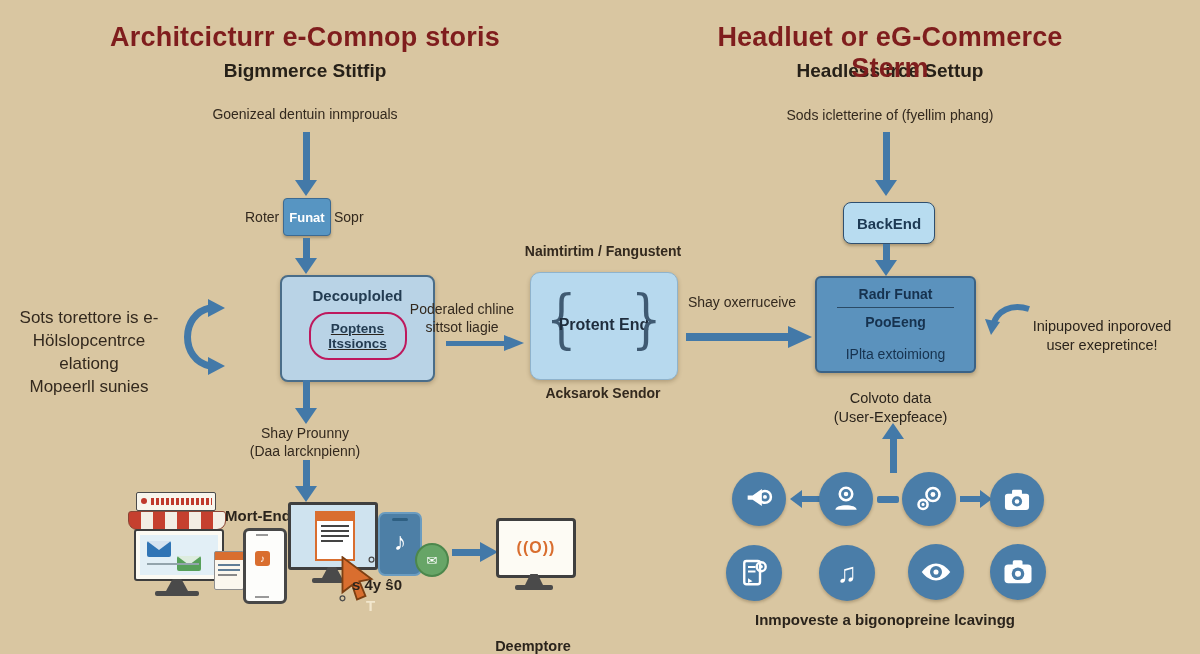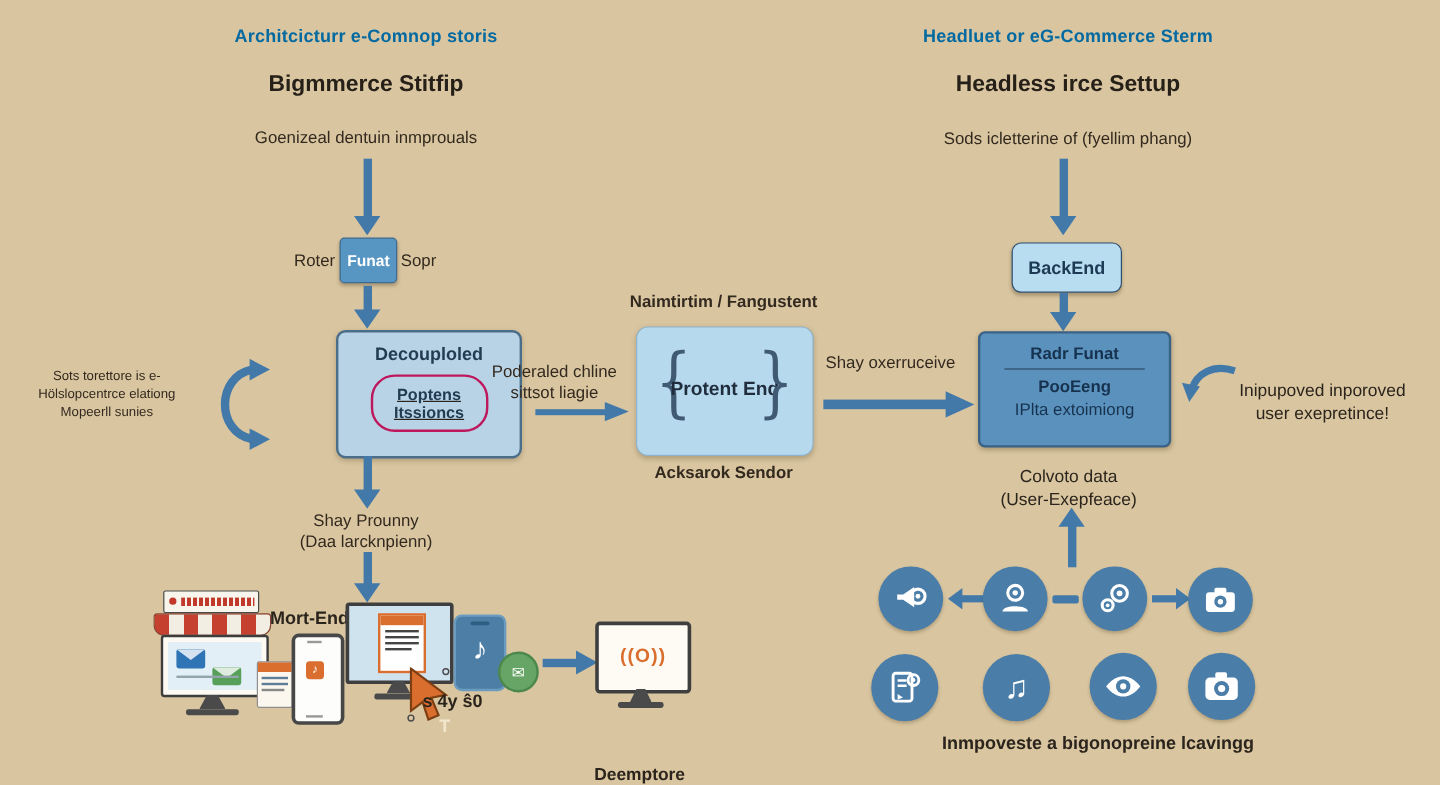--- a/index.html
+++ b/index.html
@@ -1,24 +1,24 @@
 <!DOCTYPE html>
 <html style="--bg: #d9c6a1; --arrow_blue: #4379a8; --box_light: #b9d3e6; --box_light2: #b7d9ee; --box_border: #4a6d89; --box_medium: #5b92bd; --box_medium_border: #3a6286; --icon_blue: #4a7da8; --orange: #d96e2f; --red: #c0392b; --green: #67a567; --ink: #2b241c; --navy: #1d3a54;"><head>
 <meta charset="utf-8">
 <style>
   html,body{margin:0;padding:0;}
   body{font-family:"Liberation Sans",sans-serif;background:var(--bg,#d9c6a1);}
   .canvas{position:relative;width:1200px;height:654px;background:var(--bg,#d9c6a1);overflow:hidden;color:var(--ink,#2b241c);}
   .abs{position:absolute;}
   .ctr{text-align:center;}
   .pre{white-space:pre-line;}
-  .title{font-size:15px;font-weight:bold;letter-spacing:.2px;color:#0369a1;}
+  .title{font-size:27px;font-weight:bold;letter-spacing:.2px;color:#7f1d1d;}
   .subtitle{font-size:19px;font-weight:bold;color:#262018;}
   .note{font-size:14px;color:#33291e;}
-  .small{font-size:11px;color:#33291e;line-height:1.35;}
+  .small{font-size:17px;color:#33291e;line-height:1.35;}
   .arr{color:var(--arrow_blue,#4379a8);}
   .nodebox{background:var(--box_light,#b9d3e6);border:2px solid var(--box_border,#4a6d89);border-radius:8px;box-shadow:0 2px 4px rgba(60,40,10,.25);margin-left:48px;}
   .pill{border:2px solid #be185d;border-radius:20px;background:transparent;text-decoration:underline;}
   .stand{background:#4a4a4a;clip-path:polygon(30% 0,70% 0,100% 100%,0 100%);}
   .base{background:#4a4a4a;border-radius:2px;}
   .env{position:relative;overflow:hidden;border-radius:2px;}
   .env::after{content:"";position:absolute;left:0;top:0;width:0;height:0;border-left:12px solid transparent;border-right:12px solid transparent;border-top:9px solid rgba(255,255,255,.8);}
   .iconcircle{border-radius:50%;background:var(--icon_blue,#4a7da8);display:flex;align-items:center;justify-content:center;box-shadow:0 2px 3px rgba(60,40,10,.25);}
   .brace{font-family:"DejaVu Serif",serif;font-size:64px;font-weight:400;color:#3f5a72;line-height:1;transform:scaleX(.75);}
 </style>
@@ -192,21 +192,21 @@
 
   <svg class="abs arr" style="left:873px;top:244px;" width="26" height="32">
     <rect x="10" y="0" width="7" height="18" fill="currentColor"></rect>
       <polygon points="2,16 24,16 13,32" fill="currentColor"></polygon>
   </svg>
 
   <div class="abs" style="left:815px;top:276px;width:157px;height:93px;background:var(--box_medium,#5b92bd);border:2px solid var(--box_medium_border,#3a6286);border-radius:6px;box-shadow:0 2px 4px rgba(60,40,10,.3);">
     <div class="ctr" style="margin-top:8px;font-size:14px;font-weight:bold;color:#16324f;">Radr Funat</div>
     <div style="margin:5px 20px 0;border-top:1.5px solid #2a4a66;"></div>
     <div class="ctr" style="margin-top:6px;font-size:14px;color:#16324f;font-weight:bold;">PooEeng</div>
-    <div class="ctr" style="margin-top:3px;font-size:14px;color:#16324f;">IPlta extoimiong</div>
+    <div class="ctr" style="margin-top:16px;font-size:14px;color:#16324f;">IPlta extoimiong</div>
   </div>
 
   <svg class="abs arr" style="left:983px;top:301px;" width="52" height="42">
     <path d="M46,8 C28,2 14,10 10,24" fill="none" stroke="currentColor" stroke-width="6"></path>
     <polygon points="2,18 17,21 8,34" fill="currentColor"></polygon>
   </svg>
   <div class="abs ctr pre" style="left:1008px;top:317px;width:188px;font-size:14.5px;line-height:1.3;">Inipupoved inporoved
 user exepretince!</div>
 
   <div class="abs ctr pre" style="left:798px;top:389px;width:185px;font-size:14.5px;line-height:1.3;">Colvoto data
@@ -277,15 +277,15 @@
   </div>
   <div class="abs iconcircle" style="left:990px;top:544px;width:56px;height:56px;">
     <svg width="36" height="36" viewBox="0 0 24 24" style="color:var(--icon_blue,#4a7da8);">
       <rect x="3" y="7" width="18" height="12.5" rx="2.5" fill="#fff"></rect>
       <rect x="8.5" y="4.2" width="6.5" height="3.6" rx="1" fill="#fff"></rect>
       <circle cx="12" cy="13.2" r="4.2" fill="currentColor"></circle>
       <circle cx="12" cy="13.2" r="2" fill="#fff"></circle>
     </svg>
   </div>
 
-  <div class="abs ctr" style="left:715px;top:611px;width:400px;font-size:15px;font-weight:600;">Inmpoveste a bigonopreine lcavingg</div>
+  <div class="abs ctr" style="left:685px;top:611px;width:400px;font-size:15px;font-weight:600;">Inmpoveste a bigonopreine lcavingg</div>
 
 </div>
 
 </body></html>

